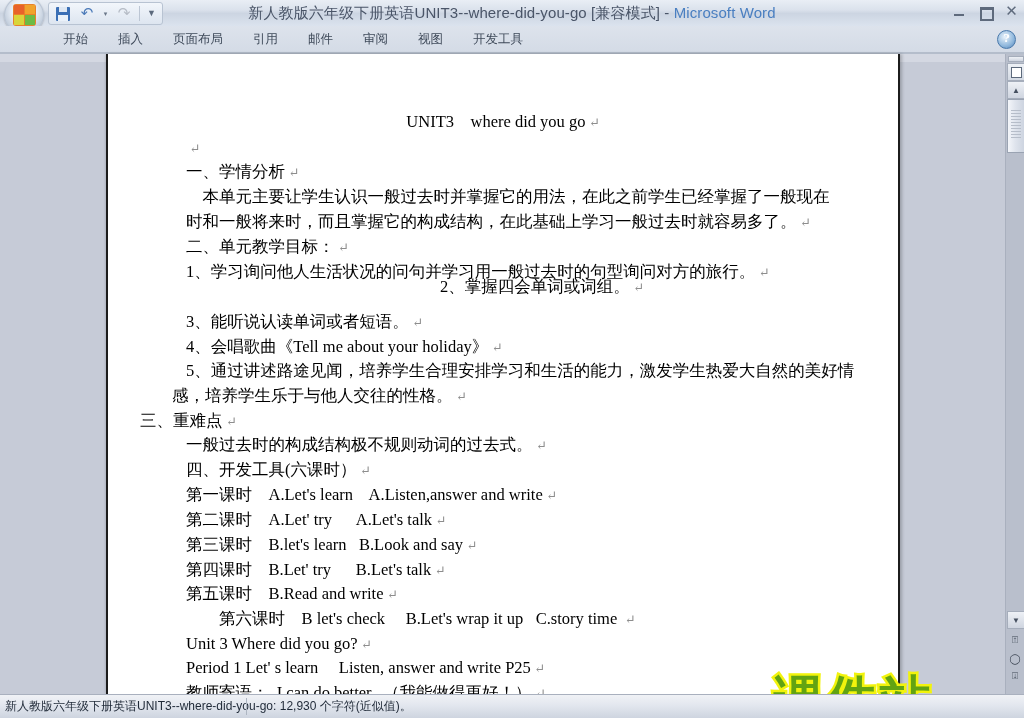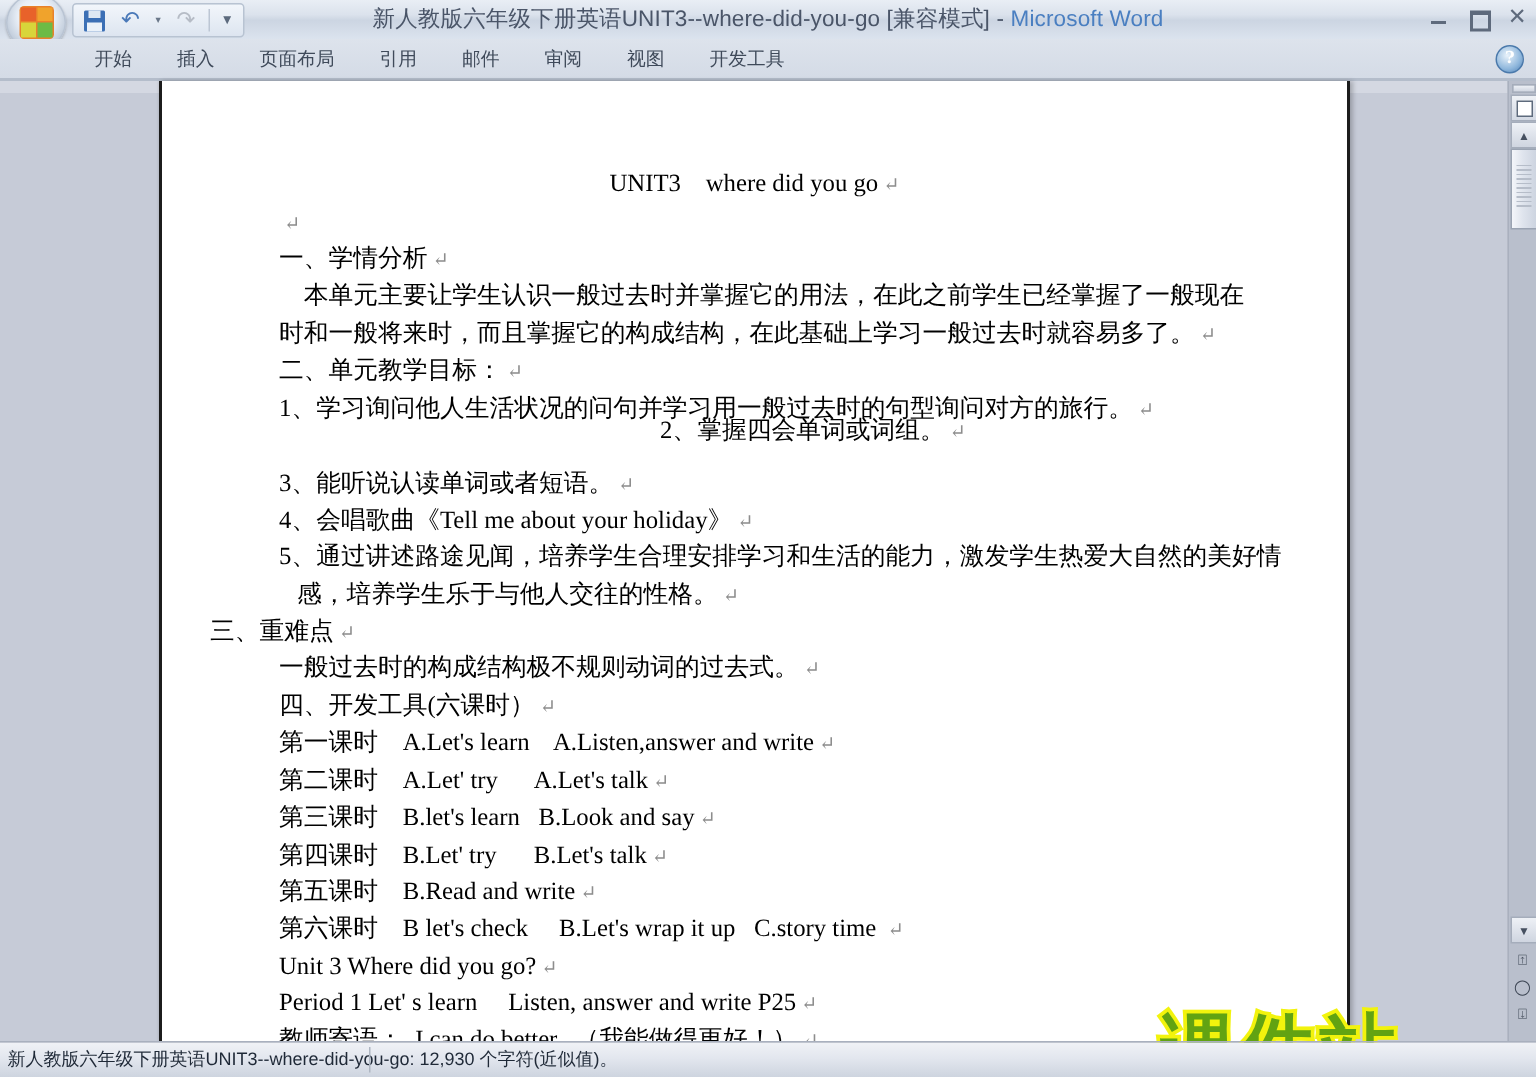--- a/index.html
+++ b/index.html
@@ -246,30 +246,30 @@
           <div class="line" style="top: 84px; padding-left: 78px; width: 712px;"><span></span><span class="pmark"> ↵</span></div>
           <div class="line" style="top: 108px; padding-left: 78px; width: 712px;"><span>一、学情分析</span><span class="pmark"> ↵</span></div>
           <div class="line" style="top: 133px; padding-left: 78px; width: 712px;"><span>    本单元主要让学生认识一般过去时并掌握它的用法，在此之前学生已经掌握了一般现在</span></div>
           <div class="line" style="top: 158px; padding-left: 78px; width: 712px;"><span>时和一般将来时，而且掌握它的构成结构，在此基础上学习一般过去时就容易多了。</span><span class="pmark"> ↵</span></div>
           <div class="line" style="top: 183px; padding-left: 78px; width: 712px;"><span>二、单元教学目标：</span><span class="pmark"> ↵</span></div>
           <div class="line" style="top: 208px; padding-left: 78px; width: 712px;"><span>1、学习询问他人生活状况的问句并学习用一般过去时的句型询问对方的旅行。</span><span class="pmark"> ↵</span></div>
           <div class="line" style="top: 223px; padding-left: 78px; width: 712px; text-align: center;"><span>2、掌握四会单词或词组。</span><span class="pmark"> ↵</span></div>
           <div class="line" style="top: 258px; padding-left: 78px; width: 712px;"><span>3、能听说认读单词或者短语。</span><span class="pmark"> ↵</span></div>
           <div class="line" style="top: 283px; padding-left: 78px; width: 712px;"><span>4、会唱歌曲《Tell me about your holiday》</span><span class="pmark"> ↵</span></div>
           <div class="line" style="top: 307px; padding-left: 78px; width: 712px;"><span>5、通过讲述路途见闻，培养学生合理安排学习和生活的能力，激发学生热爱大自然的美好情</span></div>
-          <div class="line" style="top: 332px; padding-left: 90px; width: 712px;"><span>感，培养学生乐于与他人交往的性格。</span><span class="pmark"> ↵</span></div>
+          <div class="line" style="top: 332px; padding-left: 64px; width: 712px;"><span>感，培养学生乐于与他人交往的性格。</span><span class="pmark"> ↵</span></div>
           <div class="line" style="top: 357px; padding-left: 32px; width: 712px;"><span>三、重难点</span><span class="pmark"> ↵</span></div>
           <div class="line" style="top: 381px; padding-left: 78px; width: 712px;"><span>一般过去时的构成结构极不规则动词的过去式。</span><span class="pmark"> ↵</span></div>
           <div class="line" style="top: 406px; padding-left: 78px; width: 712px;"><span>四、开发工具(六课时）</span><span class="pmark"> ↵</span></div>
           <div class="line" style="top: 431px; padding-left: 78px; width: 712px;"><span>第一课时    A.Let's learn    A.Listen,answer and write</span><span class="pmark"> ↵</span></div>
           <div class="line" style="top: 456px; padding-left: 78px; width: 712px;"><span>第二课时    A.Let' try      A.Let's talk</span><span class="pmark"> ↵</span></div>
           <div class="line" style="top: 481px; padding-left: 78px; width: 712px;"><span>第三课时    B.let's learn   B.Look and say</span><span class="pmark"> ↵</span></div>
           <div class="line" style="top: 506px; padding-left: 78px; width: 712px;"><span>第四课时    B.Let' try      B.Let's talk</span><span class="pmark"> ↵</span></div>
           <div class="line" style="top: 530px; padding-left: 78px; width: 712px;"><span>第五课时    B.Read and write</span><span class="pmark"> ↵</span></div>
-          <div class="line" style="top: 555px; padding-left: 78px; width: 712px;"><span>第六课时    B let's check     B.Let's wrap it up   C.story time </span><span class="pmark"> ↵</span></div>
+          <div class="line" style="top: 555px; padding-left: 111px; width: 712px;"><span>第六课时    B let's check     B.Let's wrap it up   C.story time </span><span class="pmark"> ↵</span></div>
           <div class="line" style="top: 580px; padding-left: 78px; width: 712px;"><span>Unit 3 Where did you go?</span><span class="pmark"> ↵</span></div>
           <div class="line" style="top: 604px; padding-left: 78px; width: 712px;"><span>Period 1 Let' s learn     Listen, answer and write P25</span><span class="pmark"> ↵</span></div>
           <div class="line" style="top: 629px; padding-left: 78px; width: 712px;"><span>教师寄语：  I can do better.  （我能做得更好！）</span><span class="pmark"> ↵</span></div>
         </div>
     </div>
 
     <div class="wm">
       <div class="wm-cn">课件站</div>
       <div class="wm-url">www.kjzhan.com</div>
     </div>

